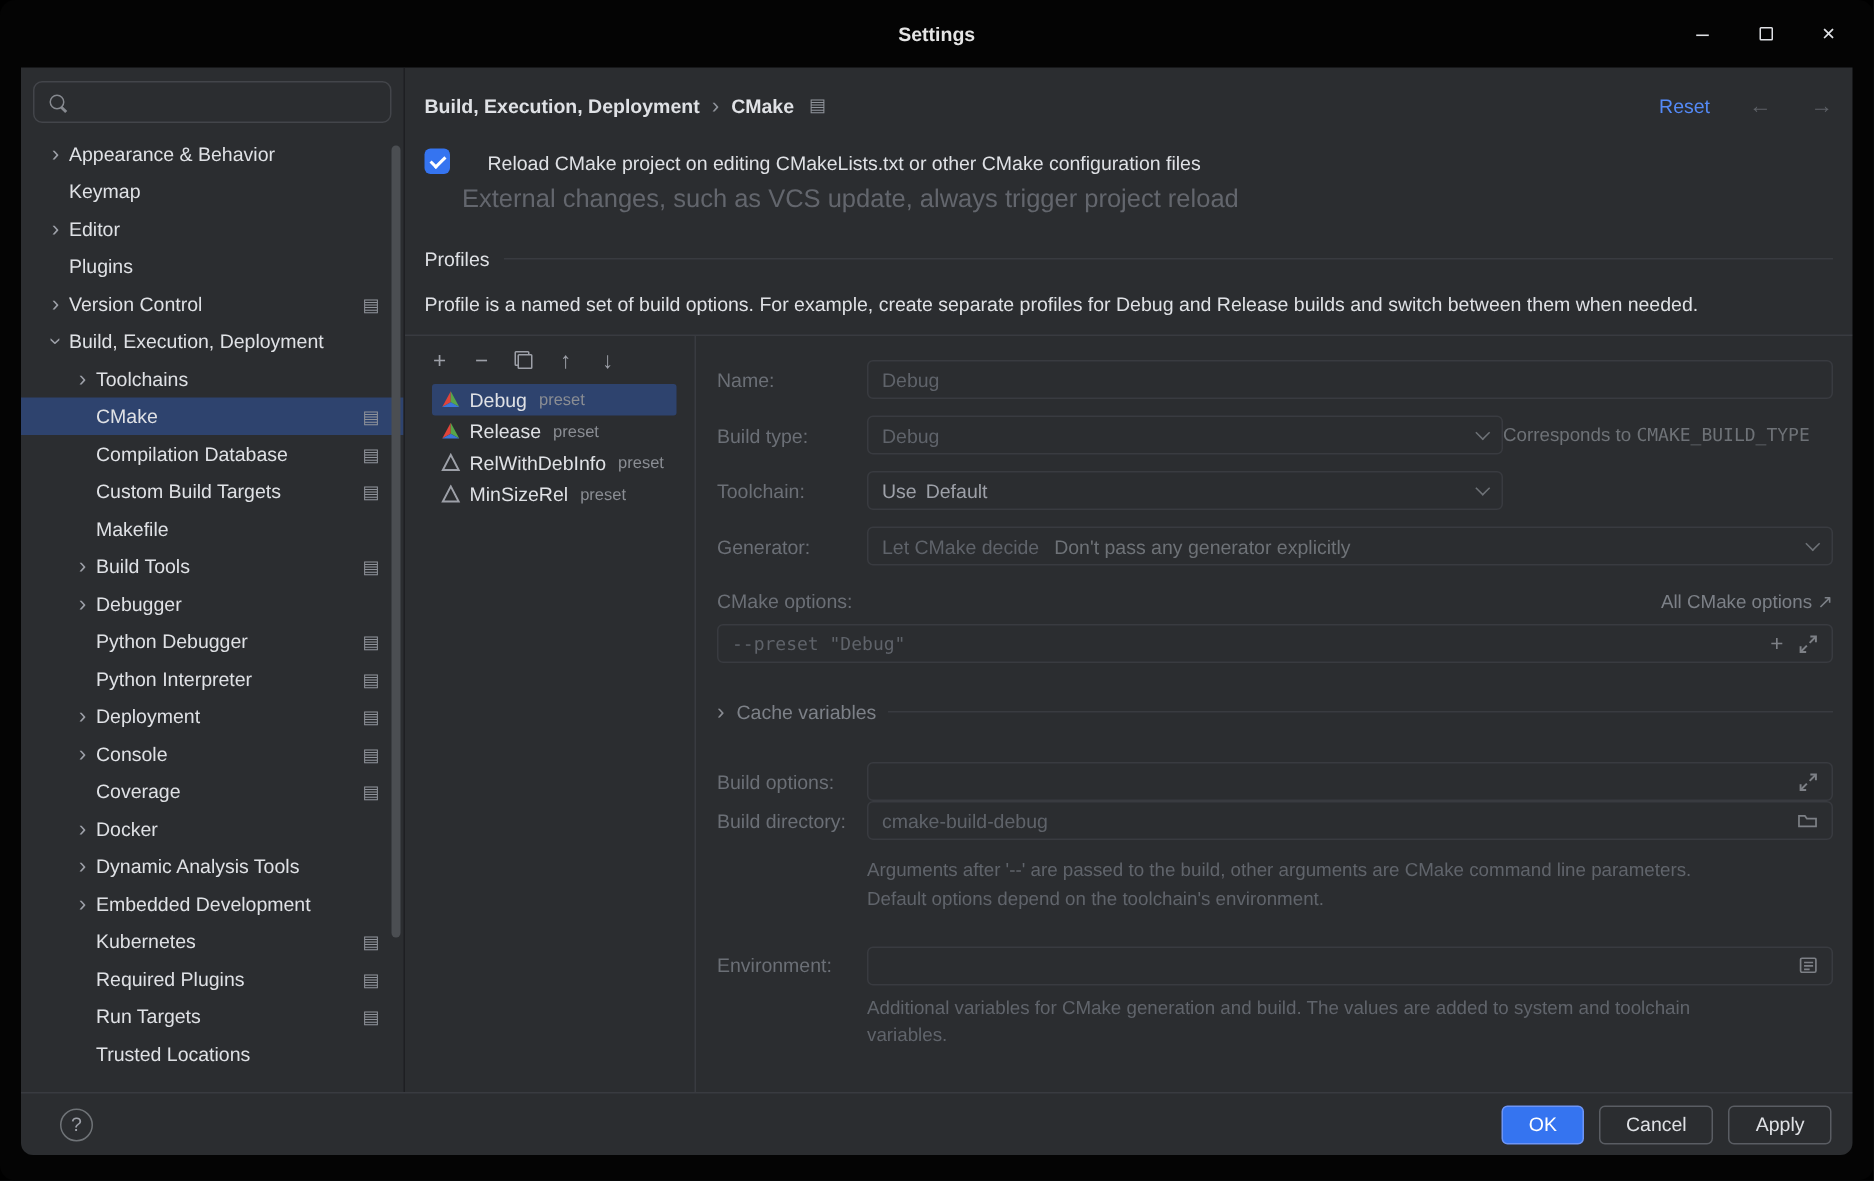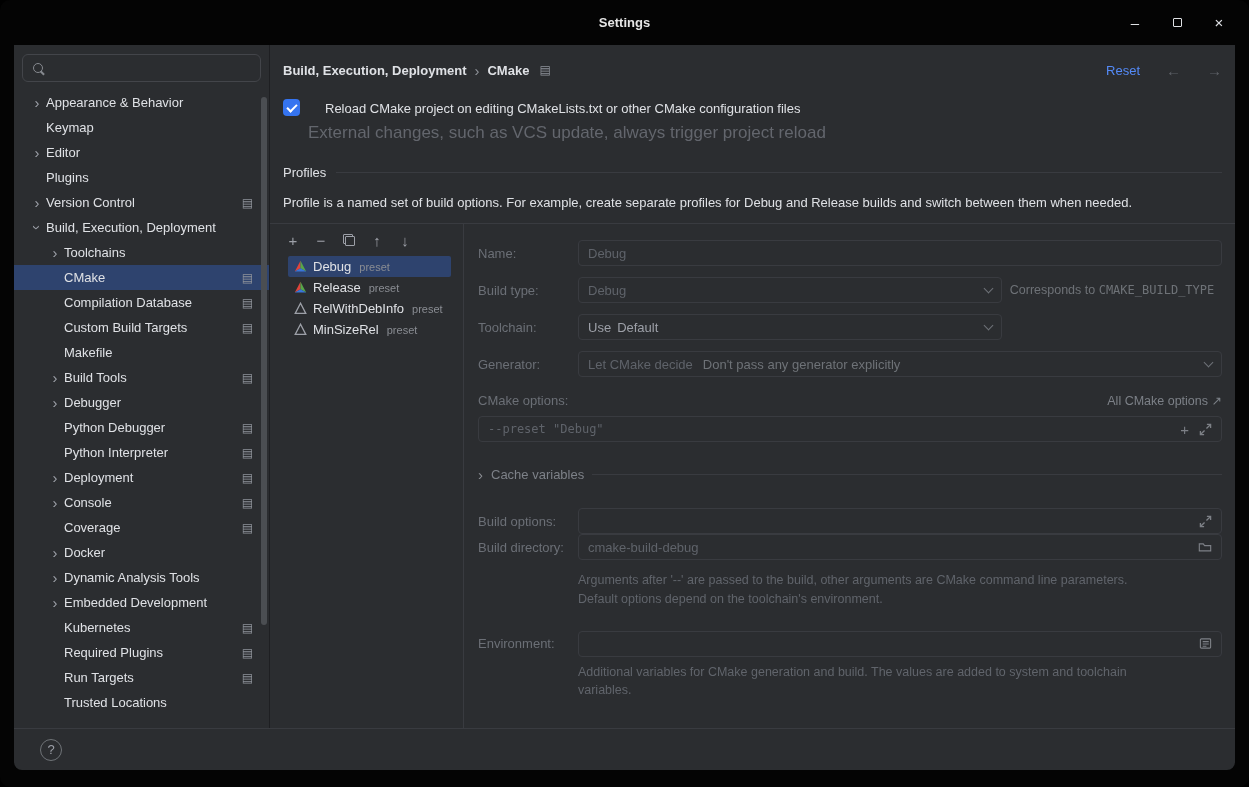--- a/index.html
+++ b/index.html
@@ -74,21 +74,21 @@
 
 .panel-right{flex:1;padding:16px 13px 0 14px;min-width:0;}
 .enable-row{display:flex;align-items:center;gap:8px;margin-bottom:16px;}
 .enable-row .lbl{color:#dfe1e5;}
 .frow{display:flex;align-items:center;margin-bottom:11px;}
 .flabel{width:100px;flex:none;color:#6b6f76;}
 .field{height:26px;border:1px solid #393b40;border-radius:4px;display:flex;align-items:center;padding:0 9px;color:#5f636a;background:transparent;gap:6px;}
 .field.full{flex:1;}
 .field.short{width:424px;flex:none;}
 .dd-chevron{width:7px;height:7px;border-right:1.5px solid #6e7277;border-bottom:1.5px solid #6e7277;transform:rotate(45deg);margin-left:auto;margin-top:-4px;flex:none;}
-.row-rest{flex:1;text-align:center;color:#6e7277;font-size:12.5px;white-space:nowrap;}
+.row-rest{flex:1;text-align:left;color:#6e7277;font-size:12.5px;white-space:nowrap;}
 .mono{font-family:"DejaVu Sans Mono",monospace;font-size:12px;}
 .opt-header{display:flex;align-items:center;margin:16px 0 8px 0;}
 .opt-link{margin-left:auto;color:#7c8087;font-size:12.5px;cursor:pointer;}
 .f-icons{margin-left:auto;display:flex;align-items:center;gap:10px;color:#7d8086;}
 .f-icons .plus{font-size:15px;line-height:1;}
 .cache-row{display:flex;align-items:center;gap:8px;margin:24px 0 25px 0;}
 .cache-row .cchev{color:#8a8d93;font-size:15px;}
 .cache-row .clbl{color:#7d8188;text-align:center;}
 .hint{margin:6px 0 0 100px;color:#60646b;font-size:12.5px;line-height:1.5;}
 .hint.wrap{max-width:580px;}
@@ -444,15 +444,20 @@
 
           </div>
         </div>
       </main>
     </div>
 
     <div class="footer">
       <div class="help-btn">
           <span>?</span>
         </div>
+      <div class="btns">
+        <button class="btn primary">OK</button>
+        <button class="btn">Cancel</button>
+        <button class="btn">Apply</button>
+      </div>
     </div>
   </div>
 </div>
 
 </body></html>

